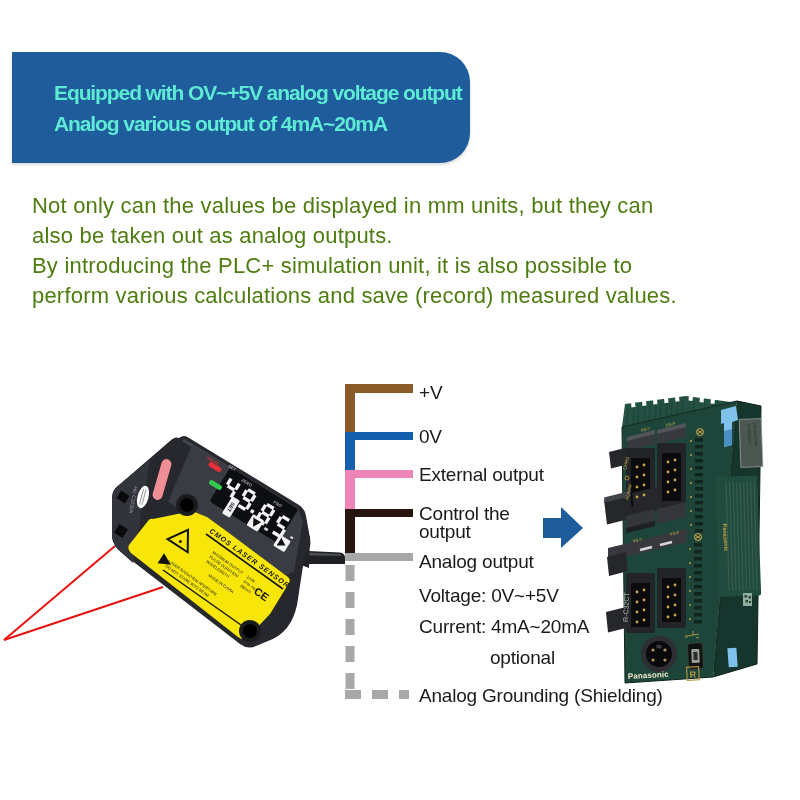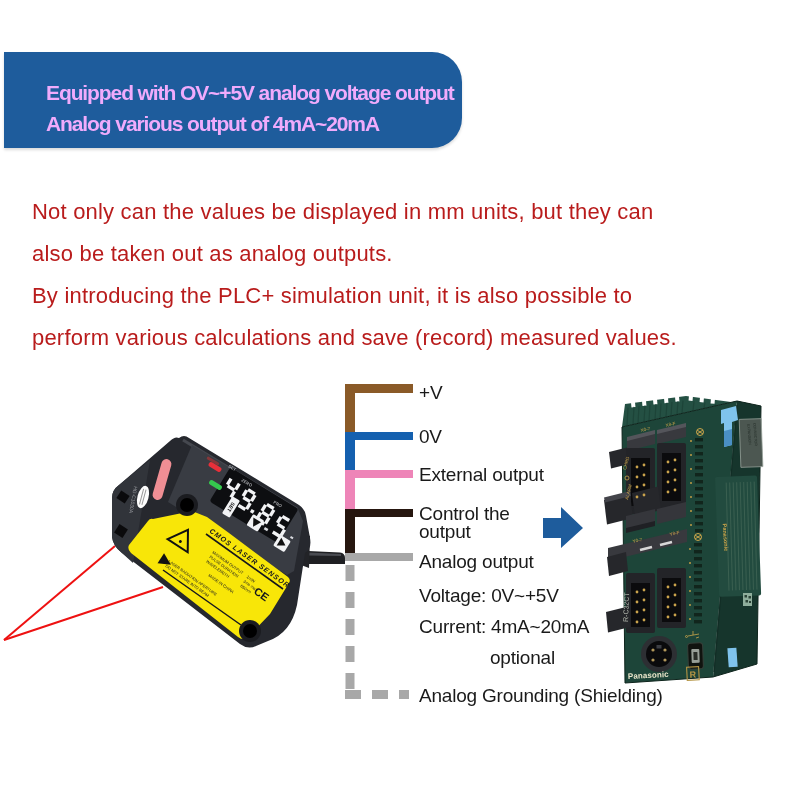--- a/index.html
+++ b/index.html
@@ -1,25 +1,25 @@
 <!DOCTYPE html>
 <html><head>
 <meta charset="utf-8">
 <style>
   html,body{margin:0;padding:0;background:#fff;}
   body{width:800px;height:800px;position:relative;overflow:hidden;
        font-family:"Liberation Sans", sans-serif;}
-  .banner{position:absolute;left:4px;top:52px;width:458px;height:96px;
-          background:#1e5c9c;border-radius:0 30px 30px 0;color:#f0abfc;box-shadow:0 2px 3px rgba(0,0,0,0.15);}
+  .banner{position:absolute;left:12px;top:52px;width:458px;height:111px;
+          background:#1e5c9c;border-radius:0 30px 30px 0;color:#5eead4;box-shadow:0 2px 3px rgba(0,0,0,0.15);}
   .banner div{position:absolute;left:42px;font-size:21px;font-weight:bold;
               letter-spacing:-1.1px;white-space:nowrap;}
   .bl1{top:29px;}
   .bl2{top:60px;}
   .para{position:absolute;left:32px;top:191px;width:720px;
-        font-size:22px;letter-spacing:0.2px;line-height:42px;color:#b91c1c;}
+        font-size:22px;letter-spacing:0.2px;line-height:30px;color:#4d7c0f;}
   svg{position:absolute;left:0;top:0;}
 </style>
 </head>
 <body>
 <div class="banner">
   <div class="bl1">Equipped with OV~+5V analog voltage output</div>
   <div class="bl2">Analog various output of 4mA~20mA</div>
 </div>
 <div class="para">Not only can the values be displayed in mm units, but they can<br>
 also be taken out as analog outputs.<br>

